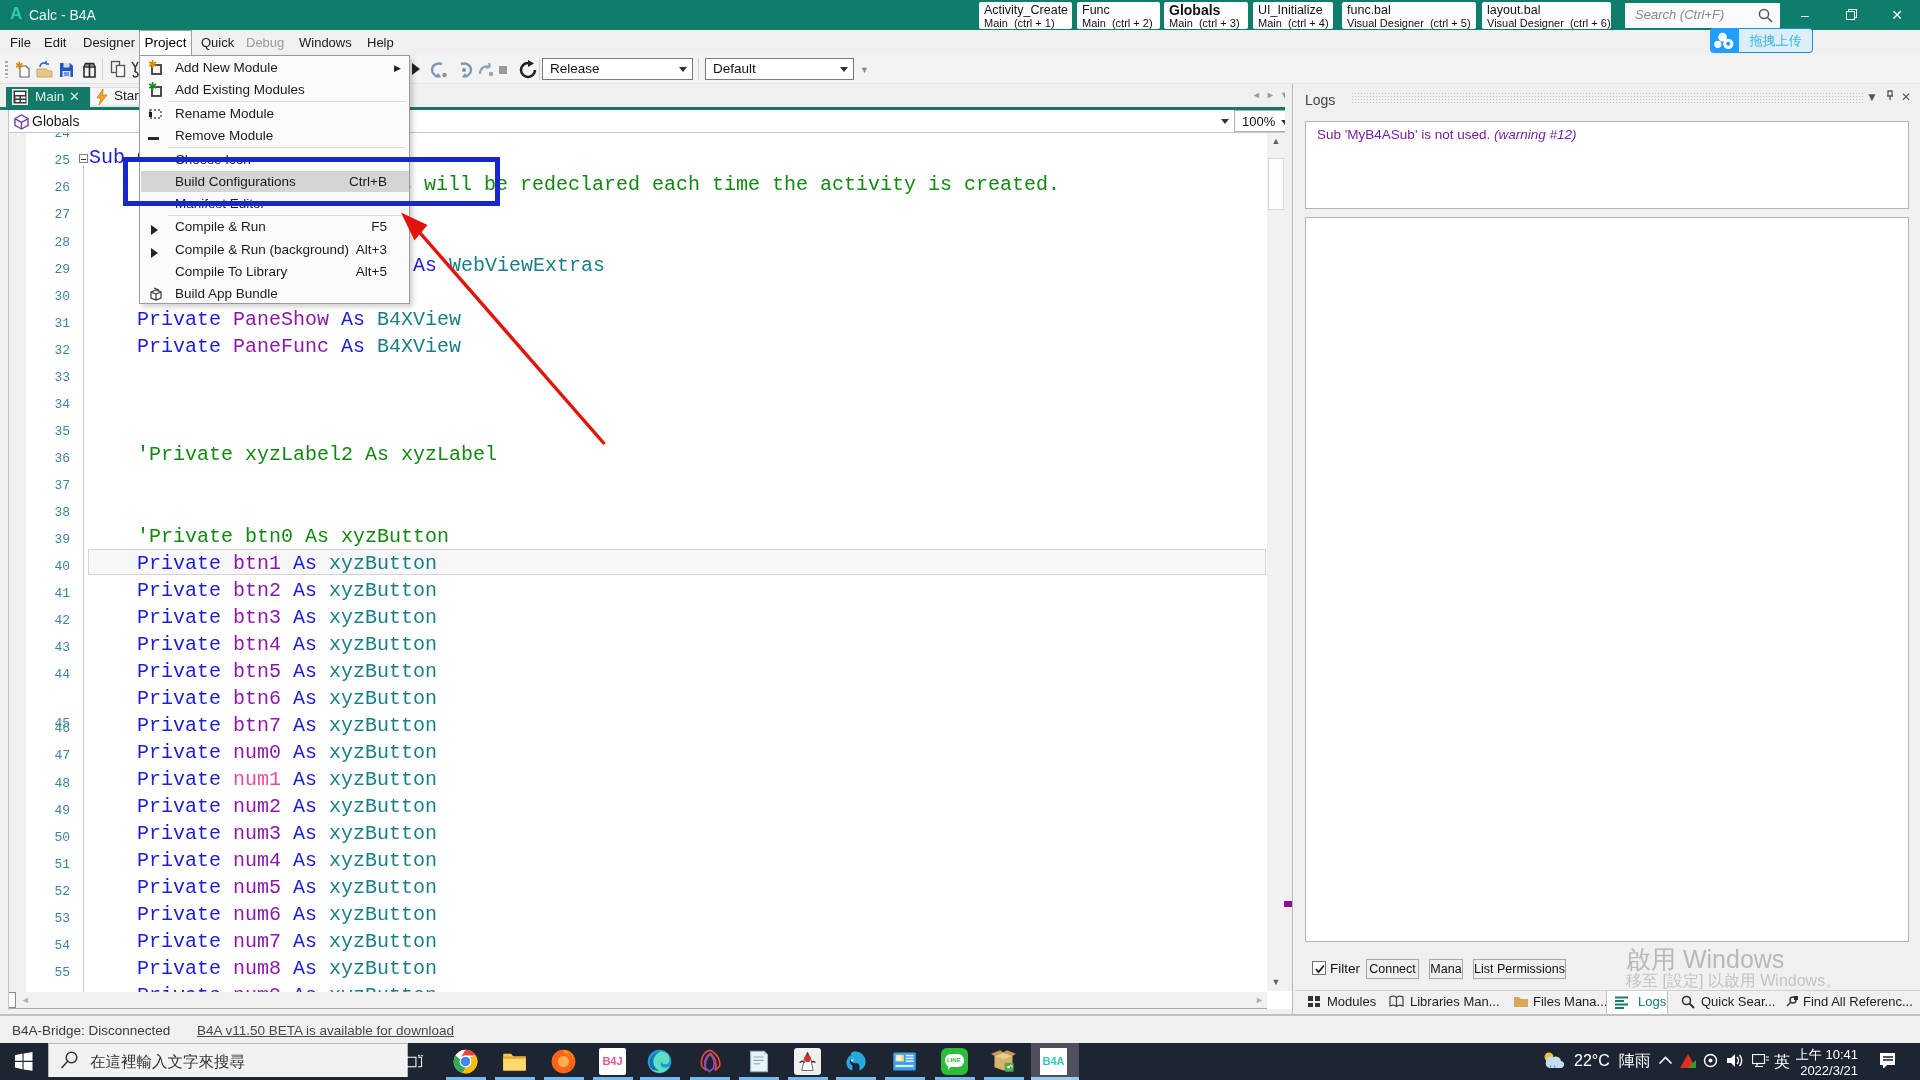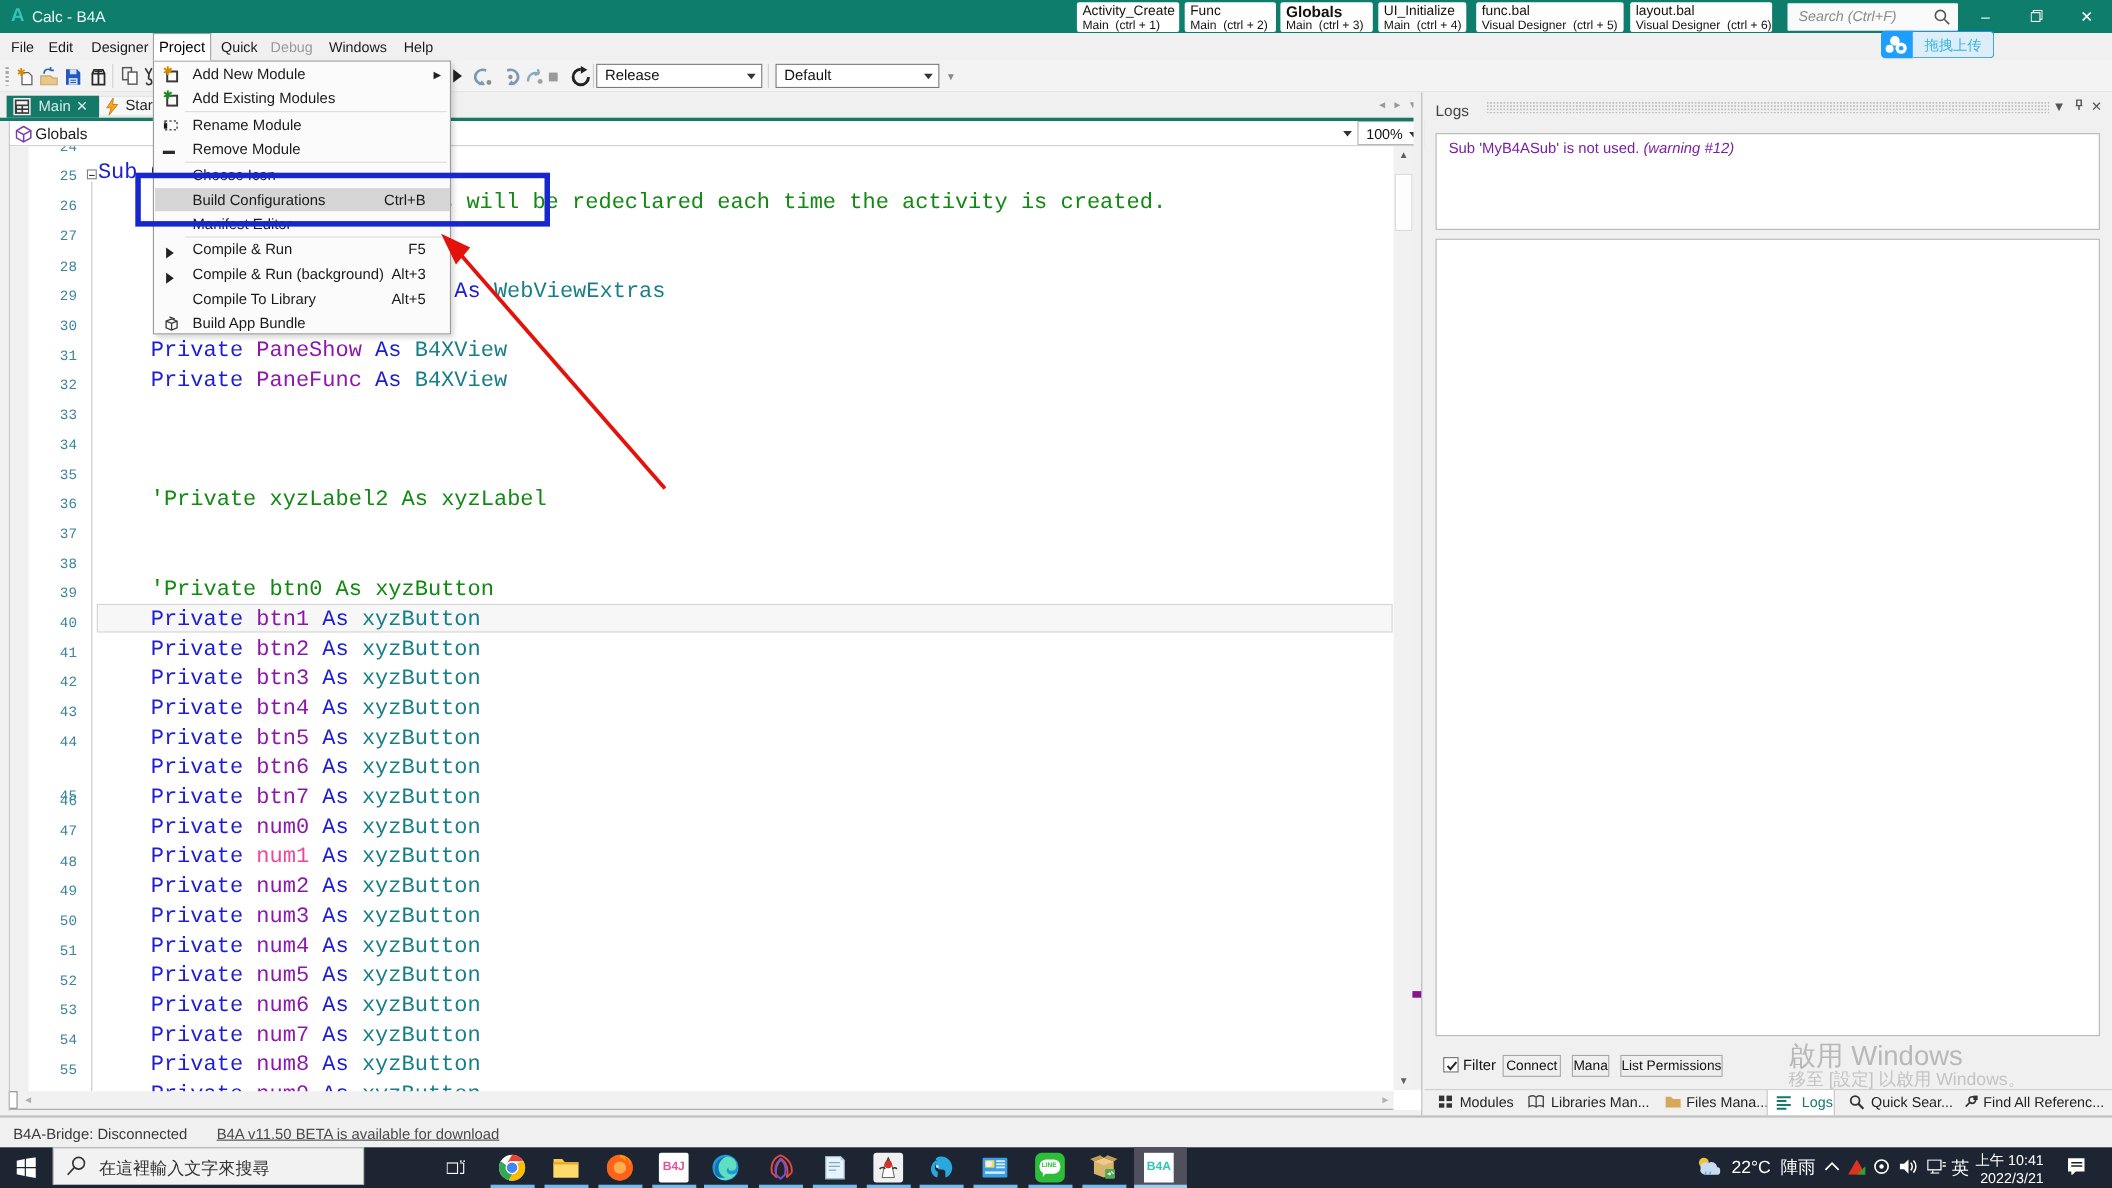--- a/index.html
+++ b/index.html
@@ -100,21 +100,21 @@
 #rtabs { position:absolute; left:0; top:906px; width:625px; height:24px; background:#f0f0f0; border-top:1px solid #d0d0d0; }
 .rtab { position:absolute; top:0; height:24px; font-size:13px; color:#222; white-space:nowrap; }
 .rtab .ic { position:absolute; top:4px; }
 #logstab { position:absolute; left:311px; top:0; width:62px; height:24px; background:#fff; border-left:1px solid #c0c0c0; border-right:1px solid #c0c0c0; font-size:13px; white-space:nowrap; }
 
 
 #statusbar { left:0; top:1014px; width:1920px; height:29px; background:#f0f0f0; border-top:2px solid #c0c0c0; font-size:13.5px; color:#3a3a3a; }
 
 
 #taskbar { left:0; top:1043px; width:1920px; height:37px; background:#1d2532; }
-#tsearch { position:absolute; left:48px; top:0px; width:283px; height:34px; background:#f2f2f2; border:1px solid #b8b8b8; border-bottom:none; }
+#tsearch { position:absolute; left:48px; top:0px; width:360px; height:34px; background:#f2f2f2; border:1px solid #b8b8b8; border-bottom:none; }
 #tsearch .t { position:absolute; left:41px; top:8px; font-size:15.5px; color:#333; }
 .tbi { position:absolute; top:5px; width:28px; height:27px; }
 .tbu { position:absolute; top:34px; width:40px; height:3px; background:#76b9ed; }
 #b4aslot { position:absolute; left:1031px; top:0; width:48px; height:37px; background:#50505c; }
 #b4aslot .u { position:absolute; left:0px; top:34px; width:48px; height:3px; background:#9ccbf0; }
 .tray { position:absolute; color:#fff; font-size:15px; }
 </style></head>
 <body>
 <div id="root">
 

